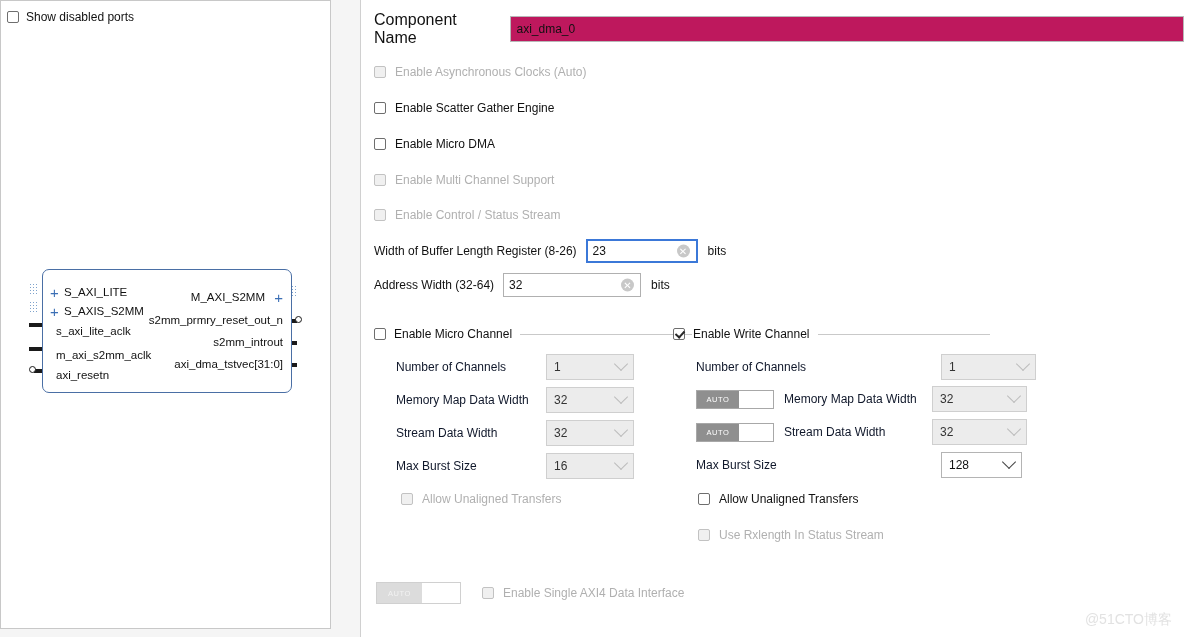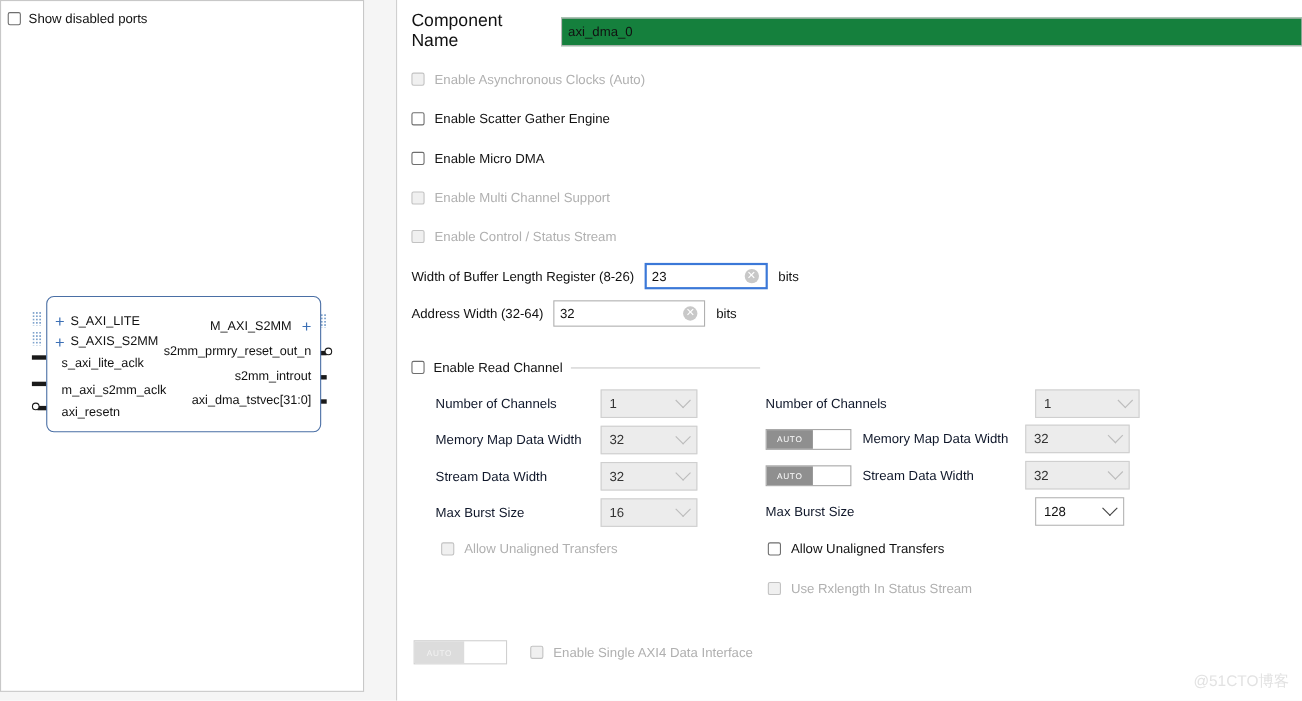--- a/index.html
+++ b/index.html
@@ -141,21 +141,21 @@
     left: 13px; top: 11px;
     display: flex;
     align-items: center;
     gap: 9px;
   }
   #component-label { font-size: 16px; color: #111; }
   #component-input {
     width: 686px;
     height: 26px;
     box-sizing: border-box;
-    background: #15803d;
+    background: #be185d;
     border: 1px solid #b8b8b8;
     font-family: "Liberation Sans", sans-serif;
     font-size: 12px;
     color: #111;
     padding: 0 5px;
     line-height: 24px;
   }
 
   
   .enable-row {
@@ -374,21 +374,21 @@
     <span class="field-label">Address Width (32-64)</span>
     <span class="txtbox" style="width:138px; margin-left:9px;">
       <span>32</span>
       <span class="clear-x">✕</span>
     </span>
     <span class="units">bits</span>
   </div>
 
   <div class="group-head" style="left:13px; top:327px;">
     <span class="cb"></span>
-    <span class="cb-label">Enable Read Channel</span>
+    <span class="cb-label">Enable Micro Channel</span>
     <span class="group-rule" style="width:172px;"></span>
   </div>
 
   <div class="param-row" style="left:35px; top:354px;">
     <span class="param-label" style="width:150px;">Number of Channels</span>
     <span class="ddl" style="width:88px;">
       <span>1</span>
       <span class="chev"></span>
     </span>
   </div>
@@ -415,20 +415,25 @@
       <span>16</span>
       <span class="chev"></span>
     </span>
   </div>
 
   <div class="enable-row" style="left:40px; top:492px;">
     <span class="cb disabled"></span>
     <span class="cb-label dim">Allow Unaligned Transfers</span>
   </div>
 
+  <div class="group-head" style="left:312px; top:327px;">
+    <span class="cb checked"></span>
+    <span class="cb-label">Enable Write Channel</span>
+    <span class="group-rule" style="width:172px;"></span>
+  </div>
 
   <div class="param-row" style="left:335px; top:354px;">
     <span class="param-label" style="width:245px;">Number of Channels</span>
     <span class="ddl" style="width:95px;">
       <span>1</span>
       <span class="chev"></span>
     </span>
   </div>
 
   <div class="param-row" style="left:335px; top:386px;">

